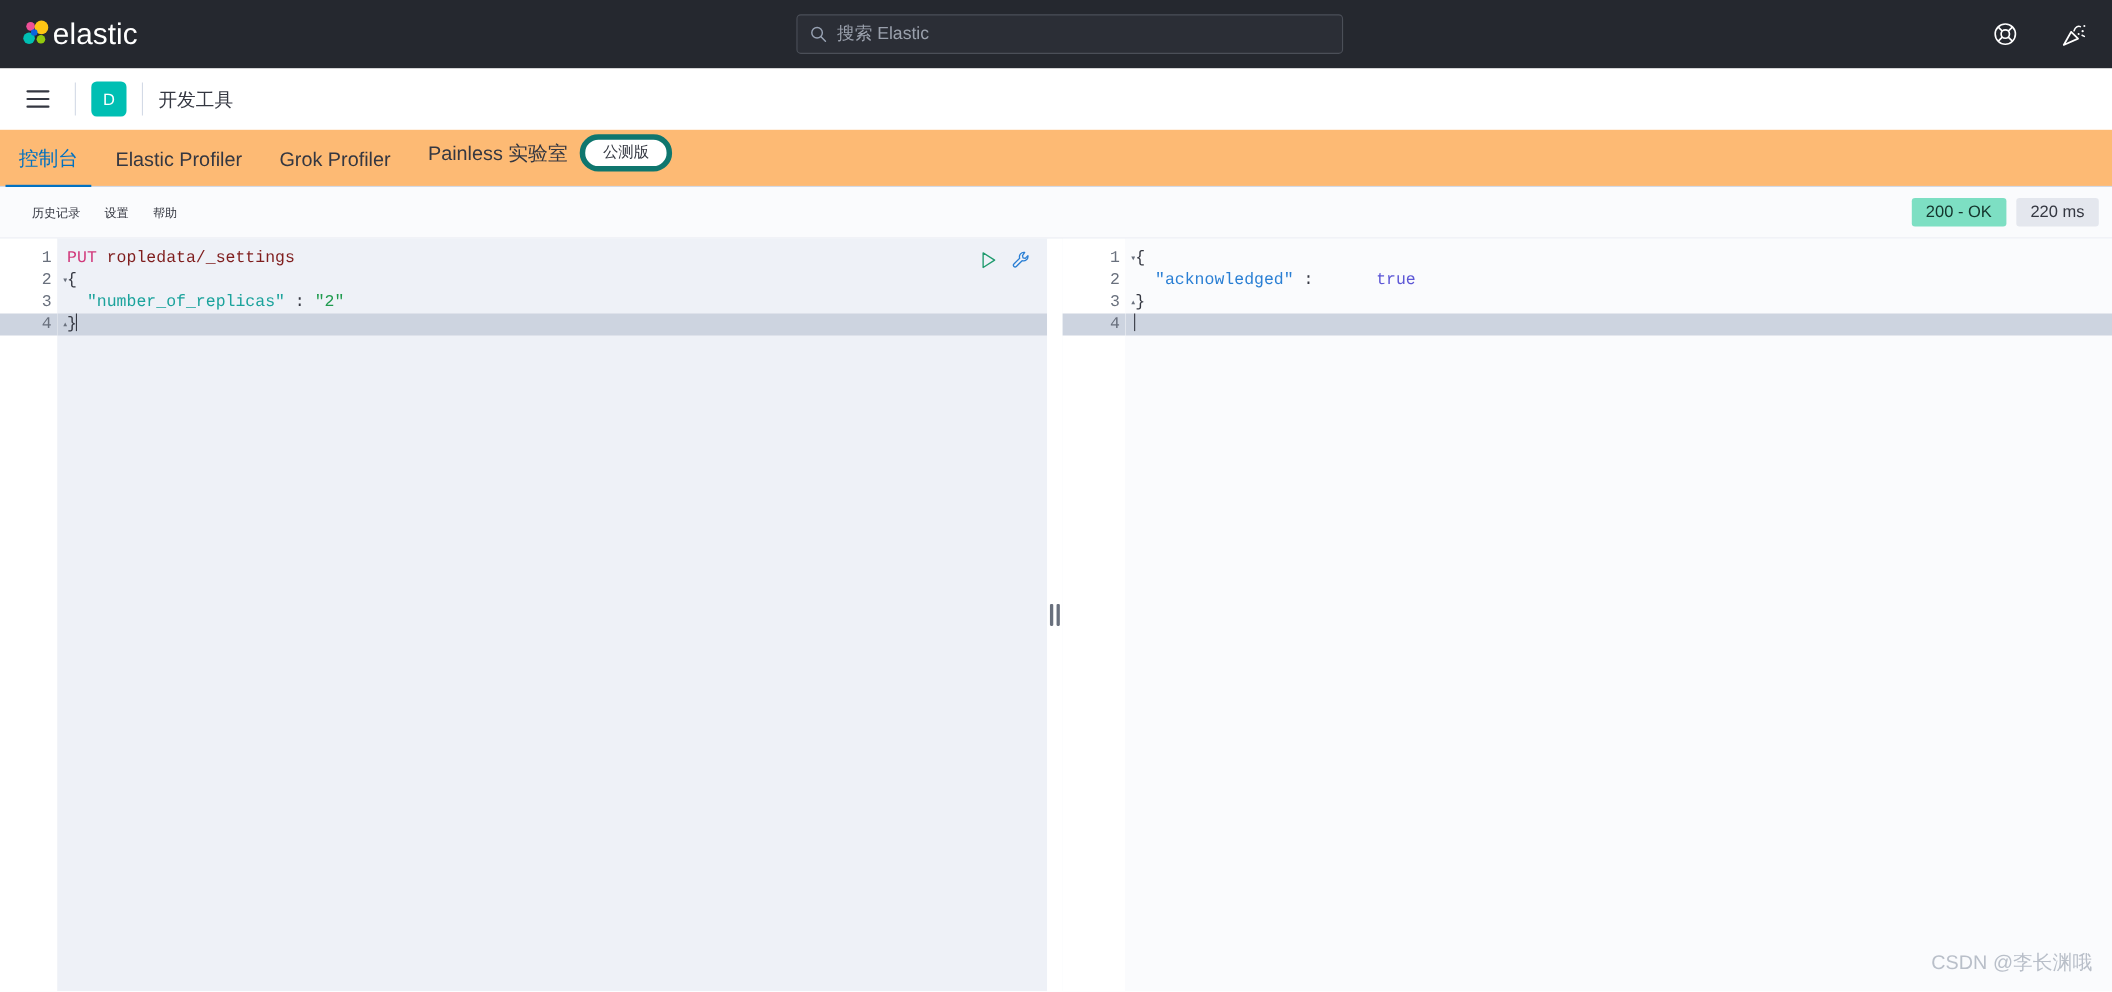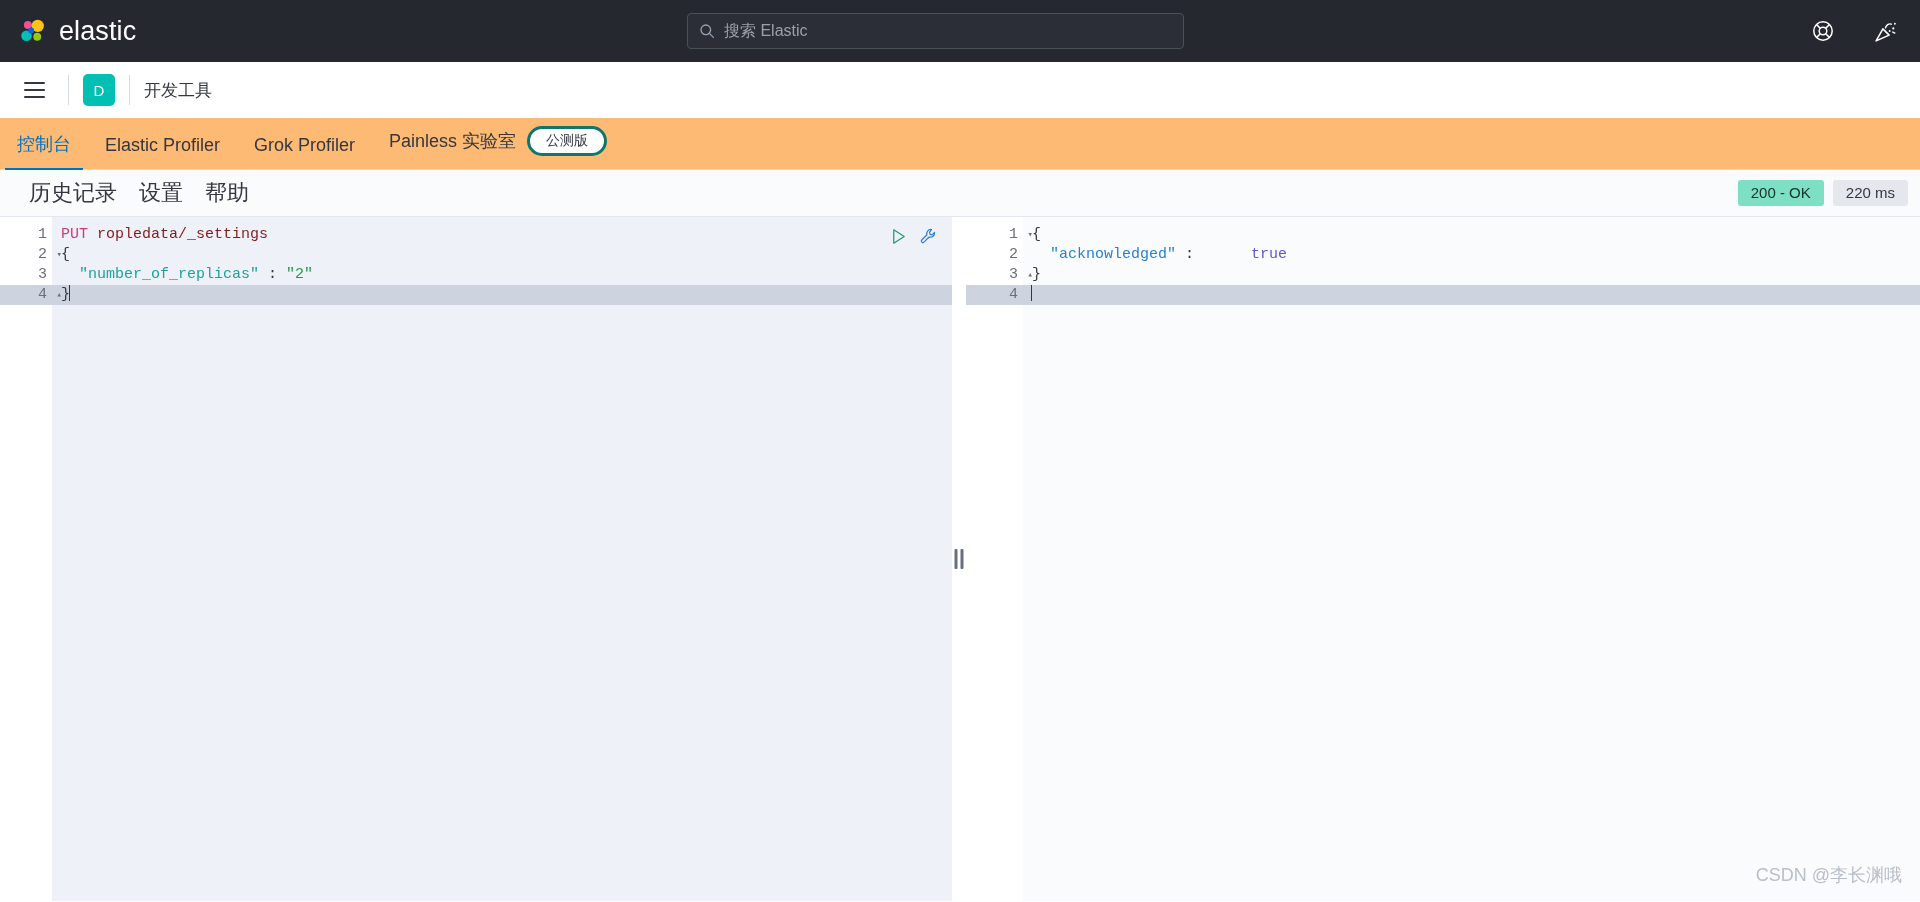--- a/index.html
+++ b/index.html
@@ -13,34 +13,33 @@
   
   .global-header {
     height: 62px;
     background: #25282f;
     display: flex;
     align-items: center;
     position: relative;
   }
   .brand {
     display: flex;
-    align-items: flex-end;
-    gap: 11px;
+    align-items: flex-start;
     margin-left: 18px;
   }
   .elastic-mark { width: 30px; height: 30px; display:block; }
   .brand-name {
     color: #ffffff;
     font-size: 27px;
     letter-spacing: .1px;
     font-weight: 400;
   }
   .search-wrap {
     position: absolute;
-    left: 687px;
+    left: 724px;
     top: 13px;
     width: 497px;
     height: 36px;
   }
   .search-box {
     width: 100%; height: 100%;
     background: #2b2e36;
     border: 1px solid #4b4f58;
     border-radius: 4px;
     display: flex;
@@ -138,40 +137,40 @@
   .tab.active::after {
     content: "";
     position: absolute;
     left: 5px; right: 5px; bottom: -1px;
     height: 2px;
     background: #0071c2;
   }
   .beta-badge {
     font-size: 14px;
     color: #343741;
-    border: 3px solid #0f766e;
+    border: 5px solid #0f766e;
     border-radius: 20px;
     padding: 3px 16px 4px 16px;
     line-height: 1.2;
     background: #ffffff;
   }
 
   
   .console-toolbar {
     height: 47px;
     background: #fafbfd;
     display: flex;
     align-items: center;
     padding-left: 18px;
     gap: 0;
     border-bottom: 1px solid #e3e7ee;
     position: relative;
   }
   .tool-link {
-    font-size: 22px;
+    font-size: 11px;
     color: #343741;
     padding: 0 11px;
     cursor: pointer;
   }
   .status-group {
     position: absolute;
     right: 12px;
     display: flex;
     align-items: center;
     gap: 9px;

